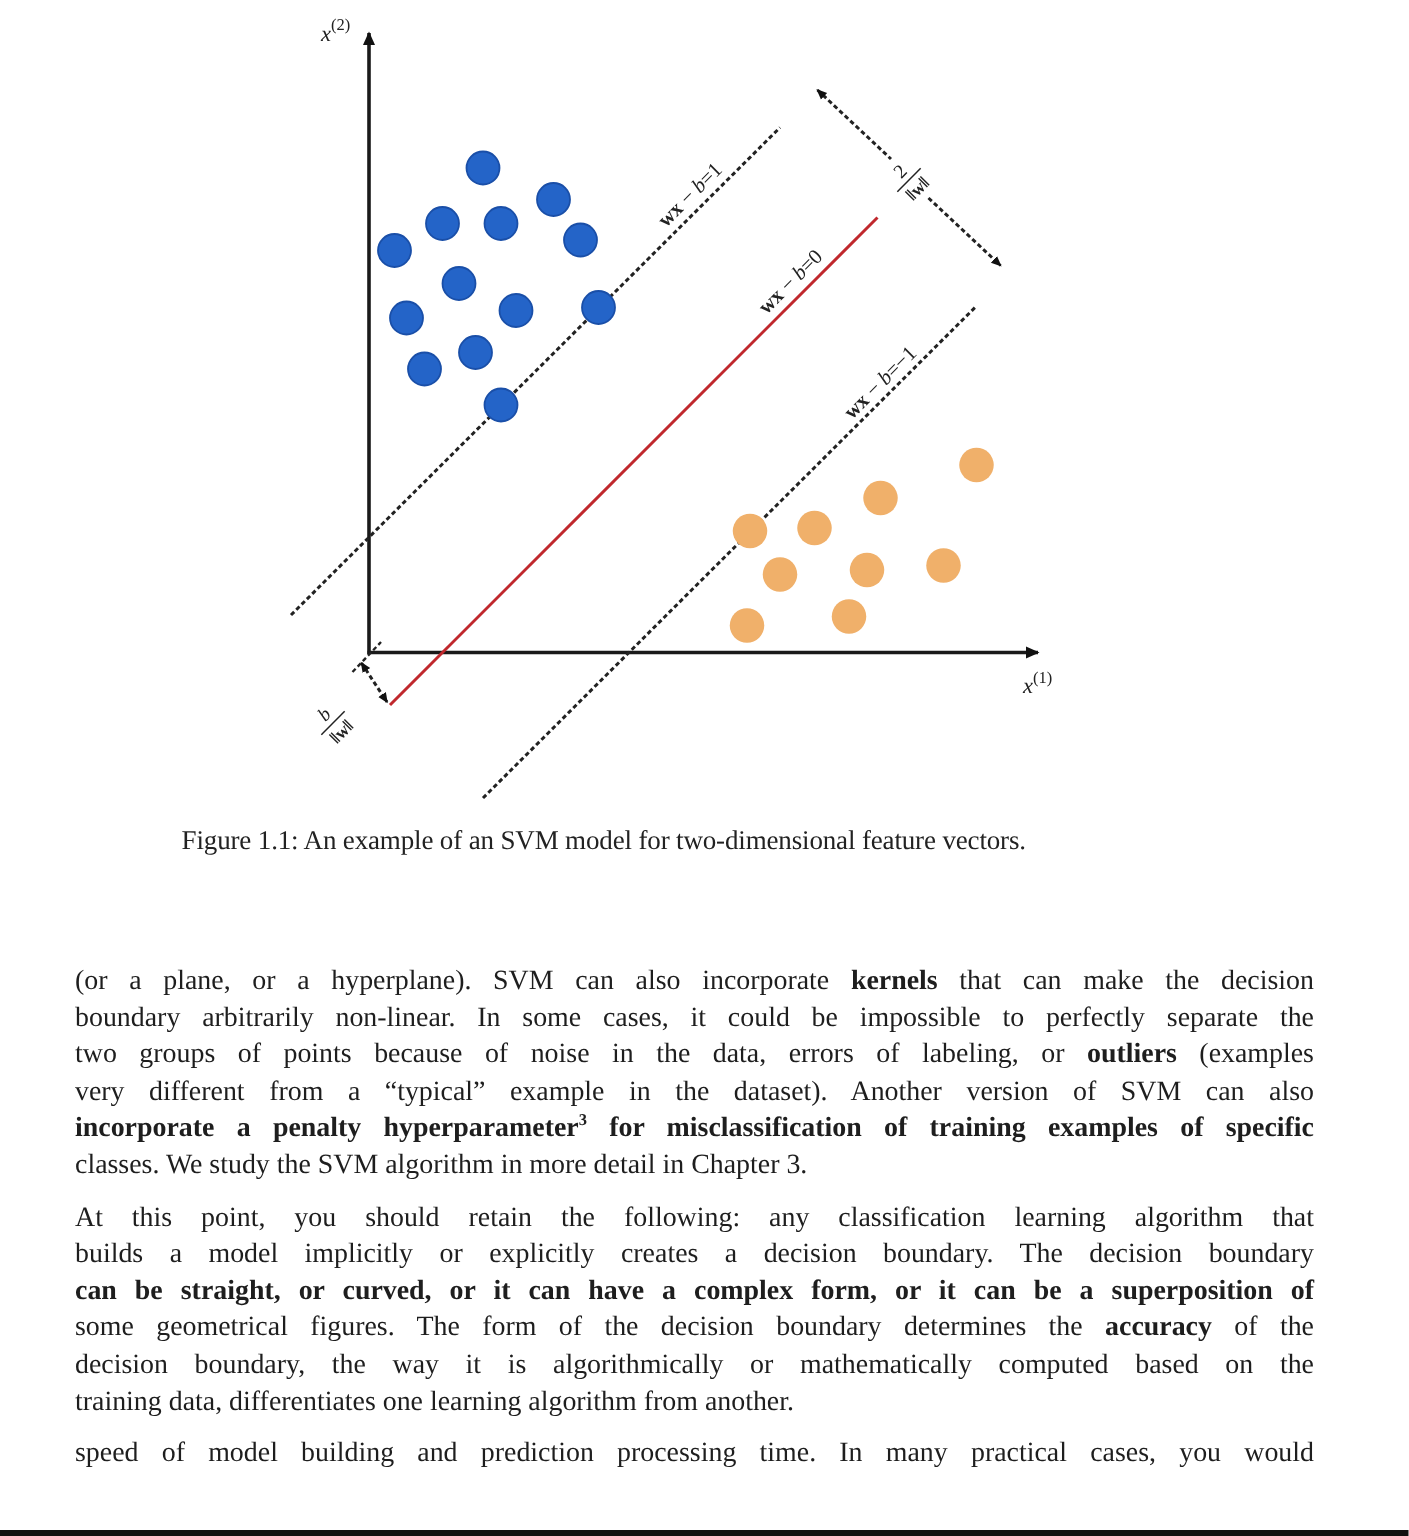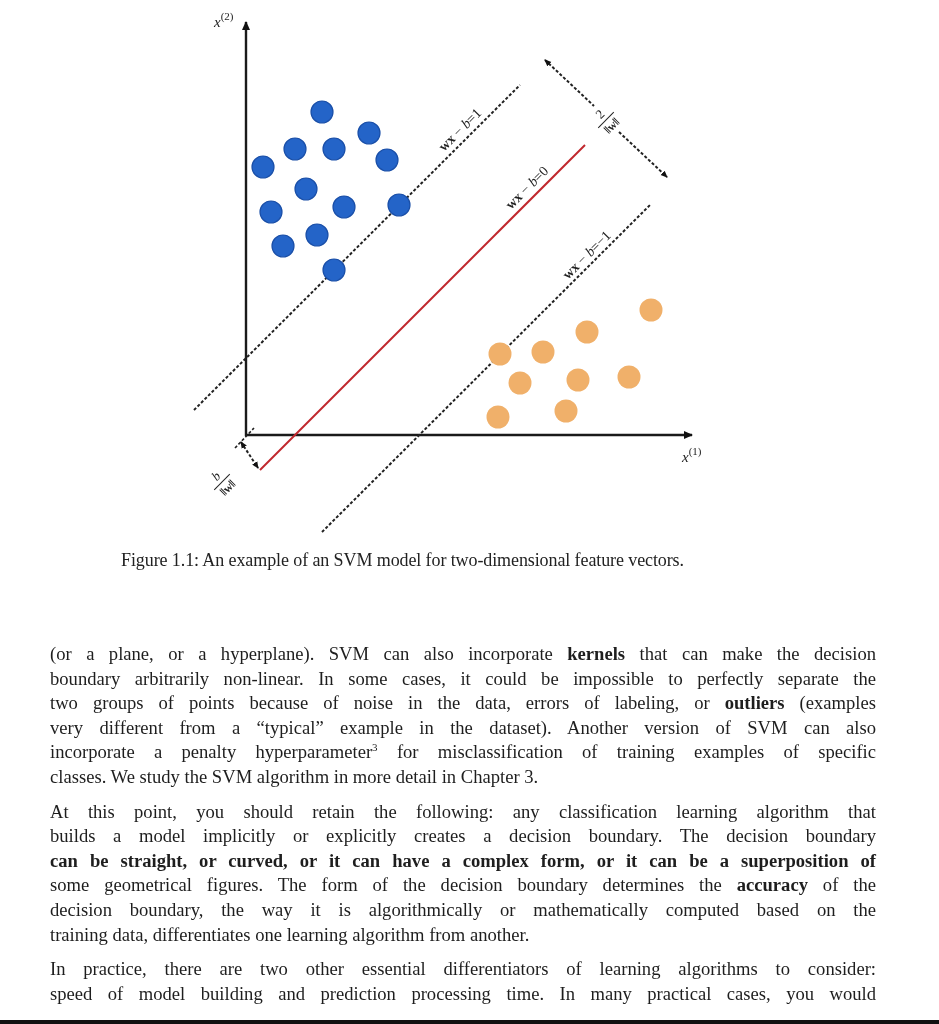--- a/index.html
+++ b/index.html
@@ -116,30 +116,29 @@
 </div>
 
 <div class="caption">Figure 1.1: An example of an SVM model for two-dimensional feature vectors.</div>
 
 <div class="body-text" id="body-text" style="top:622px;">
     <div style="margin-top: 0px;">
       <span class="line" style="white-space: normal;"><span>(or a plane, or a hyperplane). SVM can also incorporate </span><b>kernels</b><span> that can make the decision</span></span>
       <span class="line" style="white-space: normal;"><span>boundary arbitrarily non-linear. In some cases, it could be impossible to perfectly separate the</span></span>
       <span class="line" style="white-space: normal;"><span>two groups of points because of noise in the data, errors of labeling, or </span><b>outliers</b><span> (examples</span></span>
       <span class="line" style="white-space: normal;"><span>very different from a “typical” example in the dataset). Another version of SVM can also</span></span>
-      <span class="line" style="white-space: normal;"><span>incorporate a penalty hyperparameter</span><sup>3</sup><span> for misclassification of training examples of specific</span></span>
+      <span class="line" style="white-space: normal; font-weight: bold;"><span>incorporate a penalty hyperparameter</span><sup>3</sup><span> for misclassification of training examples of specific</span></span>
       <span class="line last" style="white-space: normal;"><span>classes. We study the SVM algorithm in more detail in Chapter 3.</span></span>
     </div>
     <div style="margin-top: 10px;">
       <span class="line" style="white-space: normal;"><span>At this point, you should retain the following: any classification learning algorithm that</span></span>
       <span class="line" style="white-space: normal;"><span>builds a model implicitly or explicitly creates a decision boundary. The decision boundary</span></span>
       <span class="line" style="white-space: normal; font-weight: bold;"><span>can be straight, or curved, or it can have a complex form, or it can be a superposition of</span></span>
       <span class="line" style="white-space: normal;"><span>some geometrical figures. The form of the decision boundary determines the </span><b>accuracy</b><span> of the</span></span>
       <span class="line" style="white-space: normal;"><span>decision boundary, the way it is algorithmically or mathematically computed based on the</span></span>
       <span class="line last" style="white-space: normal;"><span>training data, differentiates one learning algorithm from another.</span></span>
     </div>
     <div style="margin-top: 10px;">
-      <span class="line" style="white-space: normal;"><span>In practice, there are two other essential differentiators of learning algorithms to consider:</span></span>
       <span class="line" style="white-space: normal;"><span>speed of model building and prediction processing time. In many practical cases, you would</span></span>
     </div>
   </div>
 
 <div class="bottom-bar"></div>
 
 </body></html>

